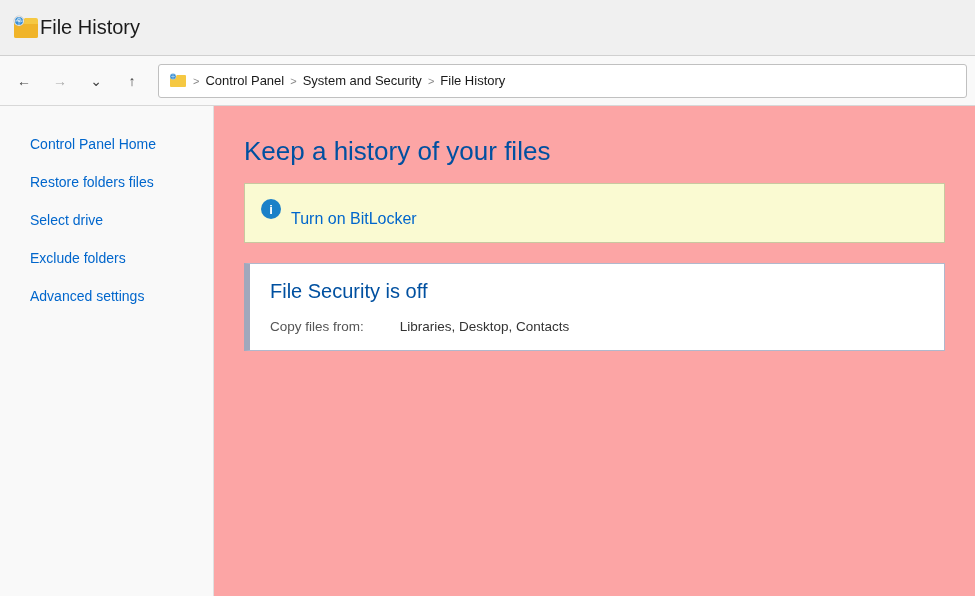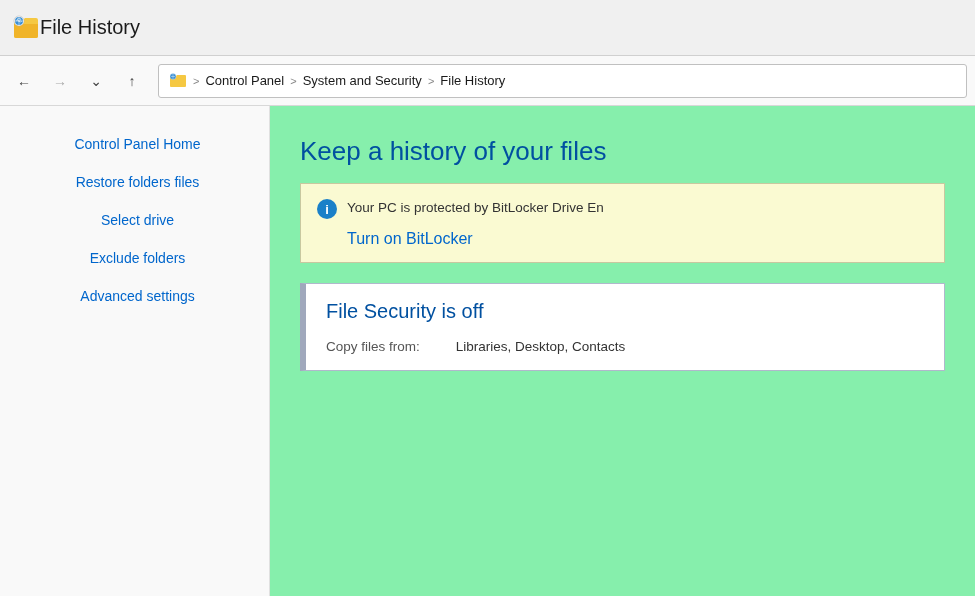--- a/index.html
+++ b/index.html
@@ -74,41 +74,40 @@
     }
 
     
     .main-layout {
       display: flex;
       height: calc(596px - 56px - 50px);
     }
 
     
     .sidebar {
-      width: 270px;
+      width: 214px;
       padding: 30px 24px 20px 30px;
       background: #f9f9f9;
       border-right: 1px solid #e0e0e0;
       flex-shrink: 0;
-      text-align: center;
     }
     .sidebar-link {
       display: block;
       color: #0066cc;
       font-size: 14px;
       margin-bottom: 22px;
       cursor: pointer;
       text-decoration: none;
     }
 
     
     .content {
       flex: 1;
       padding: 30px 30px 20px 30px;
-      background: #86efac;
+      background: #fca5a5;
       overflow-y: auto;
     }
     .content-heading {
       font-size: 26px;
       font-weight: 400;
       color: #0050a0;
       margin-bottom: 16px;
     }
     .content-description {
       font-size: 14px;
@@ -245,21 +244,20 @@
     <a class="sidebar-link">Exclude folders</a>
     <a class="sidebar-link">Advanced settings</a>
   </div>
 
   <div class="content">
     <h1 class="content-heading">Keep a history of your files</h1>
 
     <div class="notice-box">
       <div class="info-icon">i</div>
       <div>
-        <span class="notice-text">Your PC is protected by BitLocker Drive En</span>
         <a class="notice-link">Turn on BitLocker</a>
       </div>
     </div>
 
     <div class="status-box">
       <h2 class="status-heading">File Security is off</h2>
       <div class="copy-row">
         <span class="copy-label">Copy files from:</span>
         <span class="copy-value">Libraries, Desktop, Contacts</span>
       </div>

